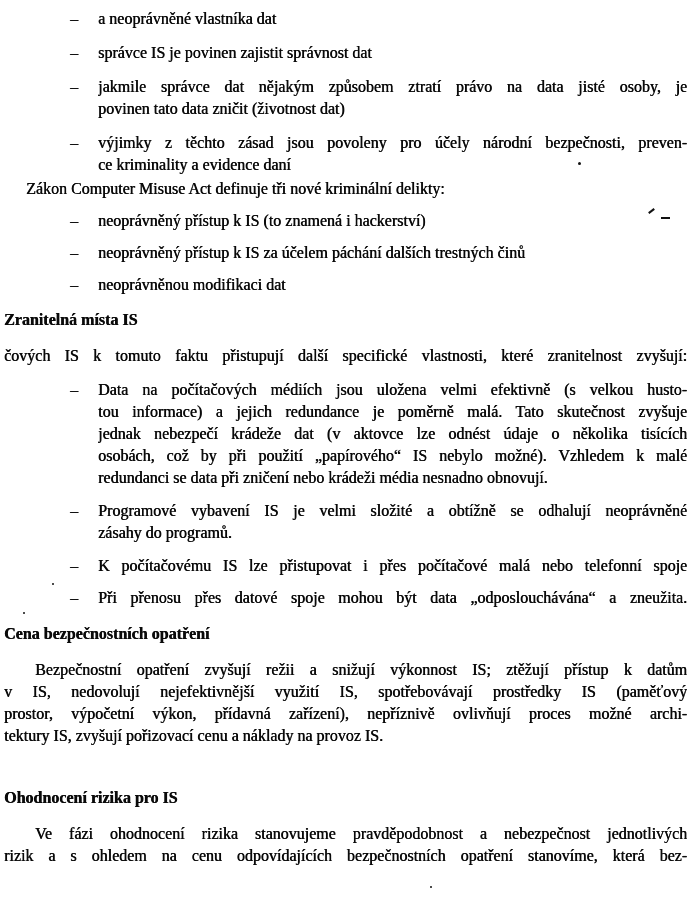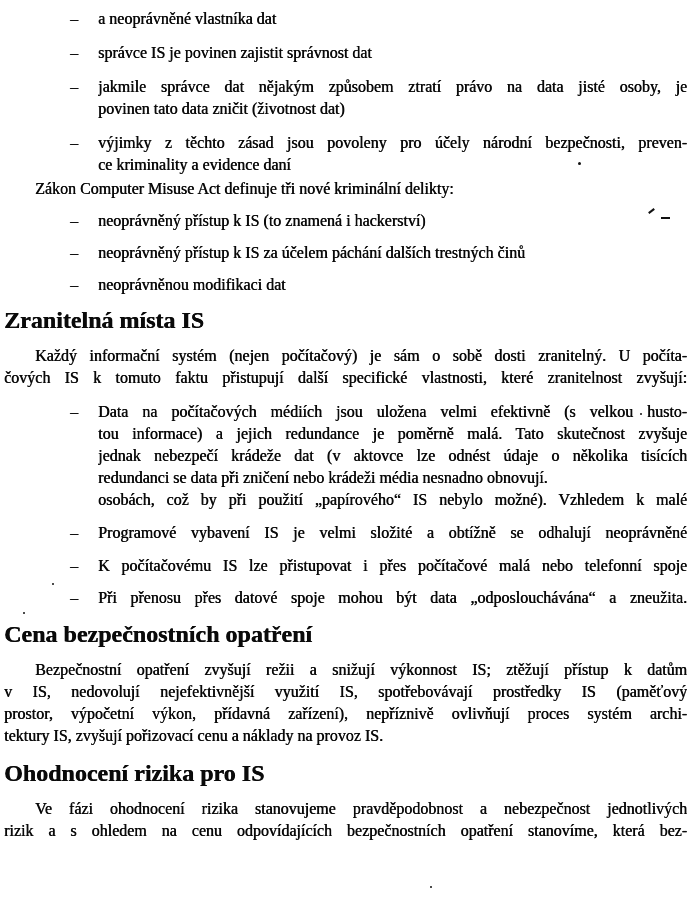--- a/index.html
+++ b/index.html
@@ -12,31 +12,31 @@
     background:#ffffff;
     color:#0a0a0a;
     font-family:"Liberation Serif","DejaVu Serif",serif;
     font-size:16px;
     line-height:22px;
     text-shadow:0.45px 0 0 currentColor; 
   }
   .ln{white-space:nowrap;overflow:hidden;}
   .fill{text-align:justify;text-align-last:justify;}
   .ind{padding-left:31px;}
-  .lead{margin-left:31px;}
+  .lead{margin-left:22px;}
   .b{display:flex;margin-left:66px;align-items:flex-start;}
   .dash{flex:0 0 28px;}
   .btxt{flex:1 1 auto;min-width:0;}
   h2{
-    font-size:24px;line-height:24px;margin:0;
+    font-size:16px;line-height:24px;margin:0;
     font-weight:bold;
     font-family:"Liberation Serif","DejaVu Serif",serif;
   }
   .g2{margin-top:2px;}  .g10{margin-top:10px;} .g11{margin-top:11px;}
-  .g12{margin-top:12px;} .g13{margin-top:13px;} .g26{margin-top:14px;}
+  .g12{margin-top:12px;} .g13{margin-top:13px;} .g26{margin-top:39px;}
   
   .art{position:absolute;background:#111;}
   .a-dot{width:3px;height:3px;border-radius:50%;}
   .a-slash{width:7px;height:2px;transform:rotate(-38deg);}
   .a-under{width:9px;height:2px;}
 </style>
 </head>
 <body>
 
 <div class="page">
@@ -84,58 +84,58 @@
   </div>
   <div class="b g10">
     <span class="dash">–</span>
     <div class="btxt">
       <div class="ln">neoprávněnou modifikaci dat</div>
     </div>
   </div>
 
   <h2 class="g12">Zranitelná místa IS</h2>
   <div class="g13">
-    <div class="ln fill ind">Každý informační systém (nejen počítačový) je sám o sobě dosti zranitelný. U počíta-</div>
     <div class="ln fill">čových IS k tomuto faktu přistupují další specifické vlastnosti, které zranitelnost zvyšují:</div>
   </div>
 
   <div class="b g12">
     <span class="dash">–</span>
     <div class="btxt">
       <div class="ln fill">Data na počítačových médiích jsou uložena velmi efektivně  (s velkou husto-</div>
       <div class="ln fill">tou informace) a jejich redundance je  poměrně malá. Tato skutečnost zvyšuje</div>
       <div class="ln fill">jednak nebezpečí  krádeže dat (v aktovce lze odnést údaje o několika tisících</div>
+      <div class="ln fill">osobách, což by při použití „papírového“ IS nebylo možné). Vzhledem k malé</div>
       <div class="ln">redundanci se data při  zničení nebo krádeži média nesnadno obnovují.</div>
-      <div class="ln fill">osobách, což by při použití „papírového“ IS nebylo možné). Vzhledem k malé</div>
     </div>
   </div>
   <div class="b g11">
     <span class="dash">–</span>
     <div class="btxt">
       <div class="ln fill">Programové vybavení IS je velmi složité a obtížně se  odhalují neoprávněné</div>
+      <div class="ln">zásahy do programů.</div>
     </div>
   </div>
   <div class="b g11">
     <span class="dash">–</span>
     <div class="btxt">
       <div class="ln fill">K počítačovému IS lze přistupovat i přes počítačové malá  nebo telefonní spoje</div>
     </div>
   </div>
   <div class="b g10">
     <span class="dash">–</span>
     <div class="btxt">
       <div class="ln fill">Při přenosu přes datové spoje mohou být data  „odposlouchávána“ a zneužita.</div>
     </div>
   </div>
 
   <h2 class="g13">Cena bezpečnostních opatření</h2>
   <div class="g13">
     <div class="ln fill ind">Bezpečnostní opatření zvyšují režii a snižují výkonnost IS; ztěžují přístup k datům</div>
     <div class="ln fill">v IS, nedovolují nejefektivnější využití IS, spotřebovávají prostředky IS (paměťový</div>
-    <div class="ln fill">prostor, výpočetní výkon, přídavná zařízení), nepříznivě ovlivňují proces systém archi-</div>
+    <div class="ln fill">prostor, výpočetní výkon, přídavná zařízení), nepříznivě ovlivňují proces možné archi-</div>
     <div class="ln">tektury IS, zvyšují pořizovací cenu a náklady na provoz IS.</div>
   </div>
 
   <h2 class="g26">Ohodnocení rizika pro IS</h2>
   <div class="g13">
     <div class="ln fill ind">Ve fázi ohodnocení rizika stanovujeme pravděpodobnost a nebezpečnost jednotlivých</div>
     <div class="ln fill">rizik a s ohledem na cenu odpovídajících bezpečnostních opatření stanovíme, která bez-</div>
   </div>
 
   <div class="art a-dot" style="left:578px;top:162px;"></div>

